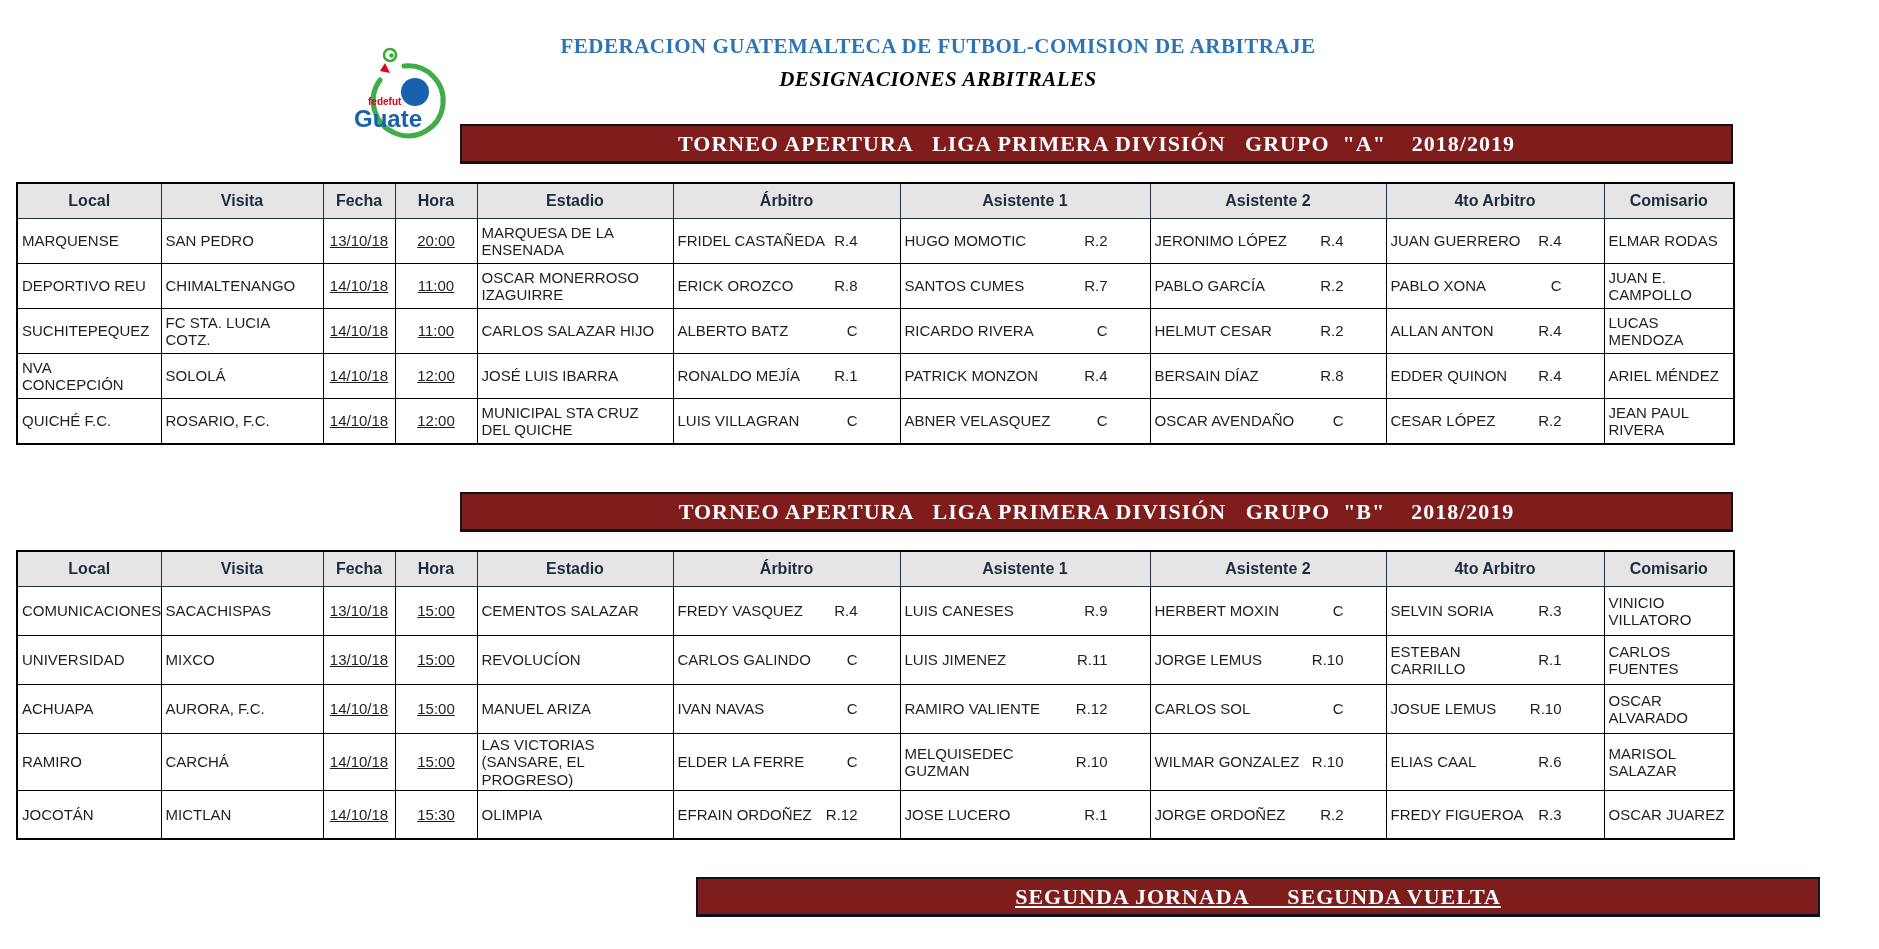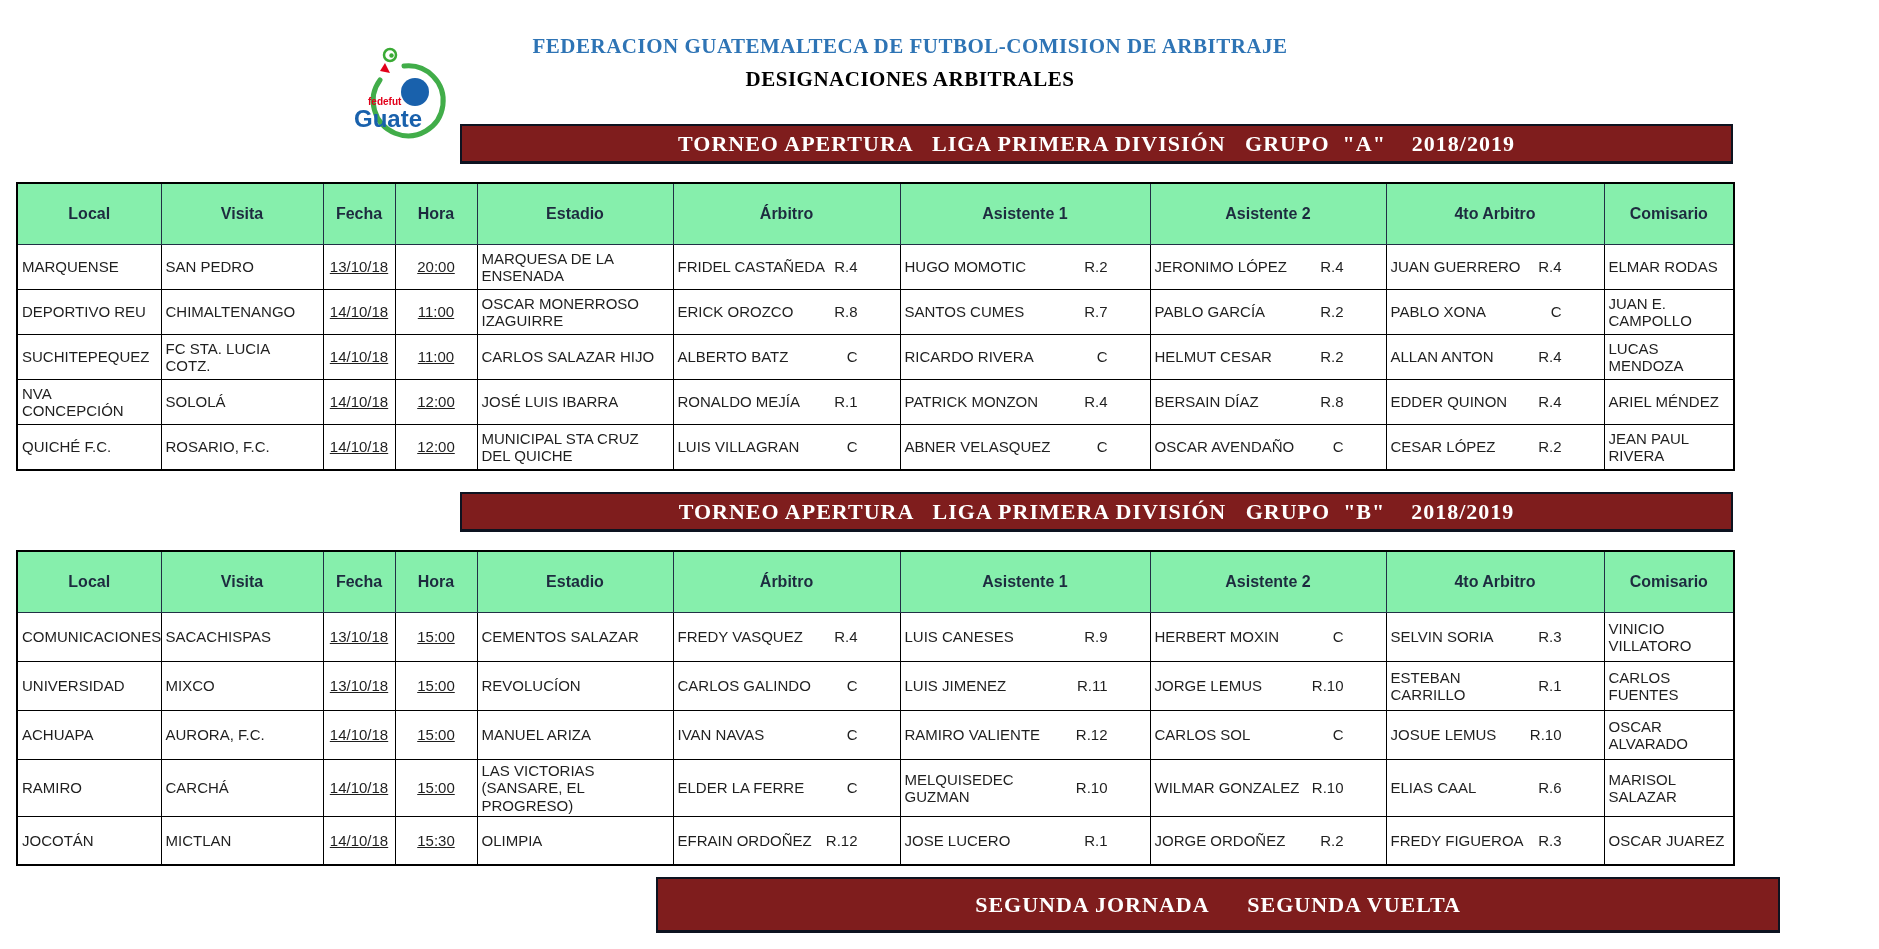--- a/index.html
+++ b/index.html
@@ -1,51 +1,51 @@
 <!DOCTYPE html>
 <html><head>
 <meta charset="utf-8">
 <style>
   html,body{margin:0;padding:0;}
   body{
     width:1879px;height:949px;position:relative;background:#ffffff;
     font-family:"Liberation Sans",sans-serif;overflow:hidden;
   }
   
-  .titles{position:absolute;top:34px;left:0;width:1820px;text-align:center;}
+  .titles{position:absolute;top:34px;left:0;width:1820px;text-align:center;padding-left:28px;}
   .title1{
     color:#2E74B5;font-family:"Liberation Serif",serif;font-weight:bold;
     font-size:21px;letter-spacing:.5px;
   }
   .title2{
     color:#000;font-family:"Liberation Serif",serif;font-weight:bold;
-    font-size:21px;letter-spacing:.5px;margin-top:8px;
+    font-size:21px;letter-spacing:.5px;margin-top:8px;font-style:italic;
   }
   .logo{position:absolute;left:338px;top:42px;width:130px;height:102px;}
   
   .banner{
     position:absolute;background:#7f1d1d;border:2px solid #0d1320;
     border-bottom-width:3px;box-sizing:border-box;
     color:#fff;font-family:"Liberation Serif",serif;font-weight:bold;
     font-size:22px;letter-spacing:1px;white-space:pre;
     display:flex;align-items:center;justify-content:center;
   }
   #banner-a{left:460px;top:124px;width:1273px;height:40px;}
   #banner-b{left:460px;top:492px;width:1273px;height:40px;}
-  #banner-footer{left:656px;top:877px;width:1124px;height:56px;}
+  #banner-footer{left:696px;top:877px;width:1124px;height:40px;text-decoration:underline;}
   
   table{
     position:absolute;left:16px;width:1717px;border-collapse:collapse;
     table-layout:fixed;border:2px solid #000;
   }
   #table-a{top:182px;}
   #table-b{top:550px;}
   th{
-    background:#86efac;border:1px solid #203045;color:#1d2b3f;
-    font-size:16px;font-weight:bold;height:34px;padding:13px 2px;
+    background:#e5e5e5;border:1px solid #203045;color:#1d2b3f;
+    font-size:16px;font-weight:bold;height:34px;padding:0 2px;
   }
   td{
     border:1px solid #000;color:#1f1f1f;font-size:15px;line-height:1.15;
     padding:2px 4px;vertical-align:middle;box-sizing:border-box;
     overflow:hidden;
   }
   #table-a td{height:45px;}
   #table-b td{height:49px;}
   .ta-l{text-align:left;}
   .ta-c{text-align:center;text-decoration:underline;}

